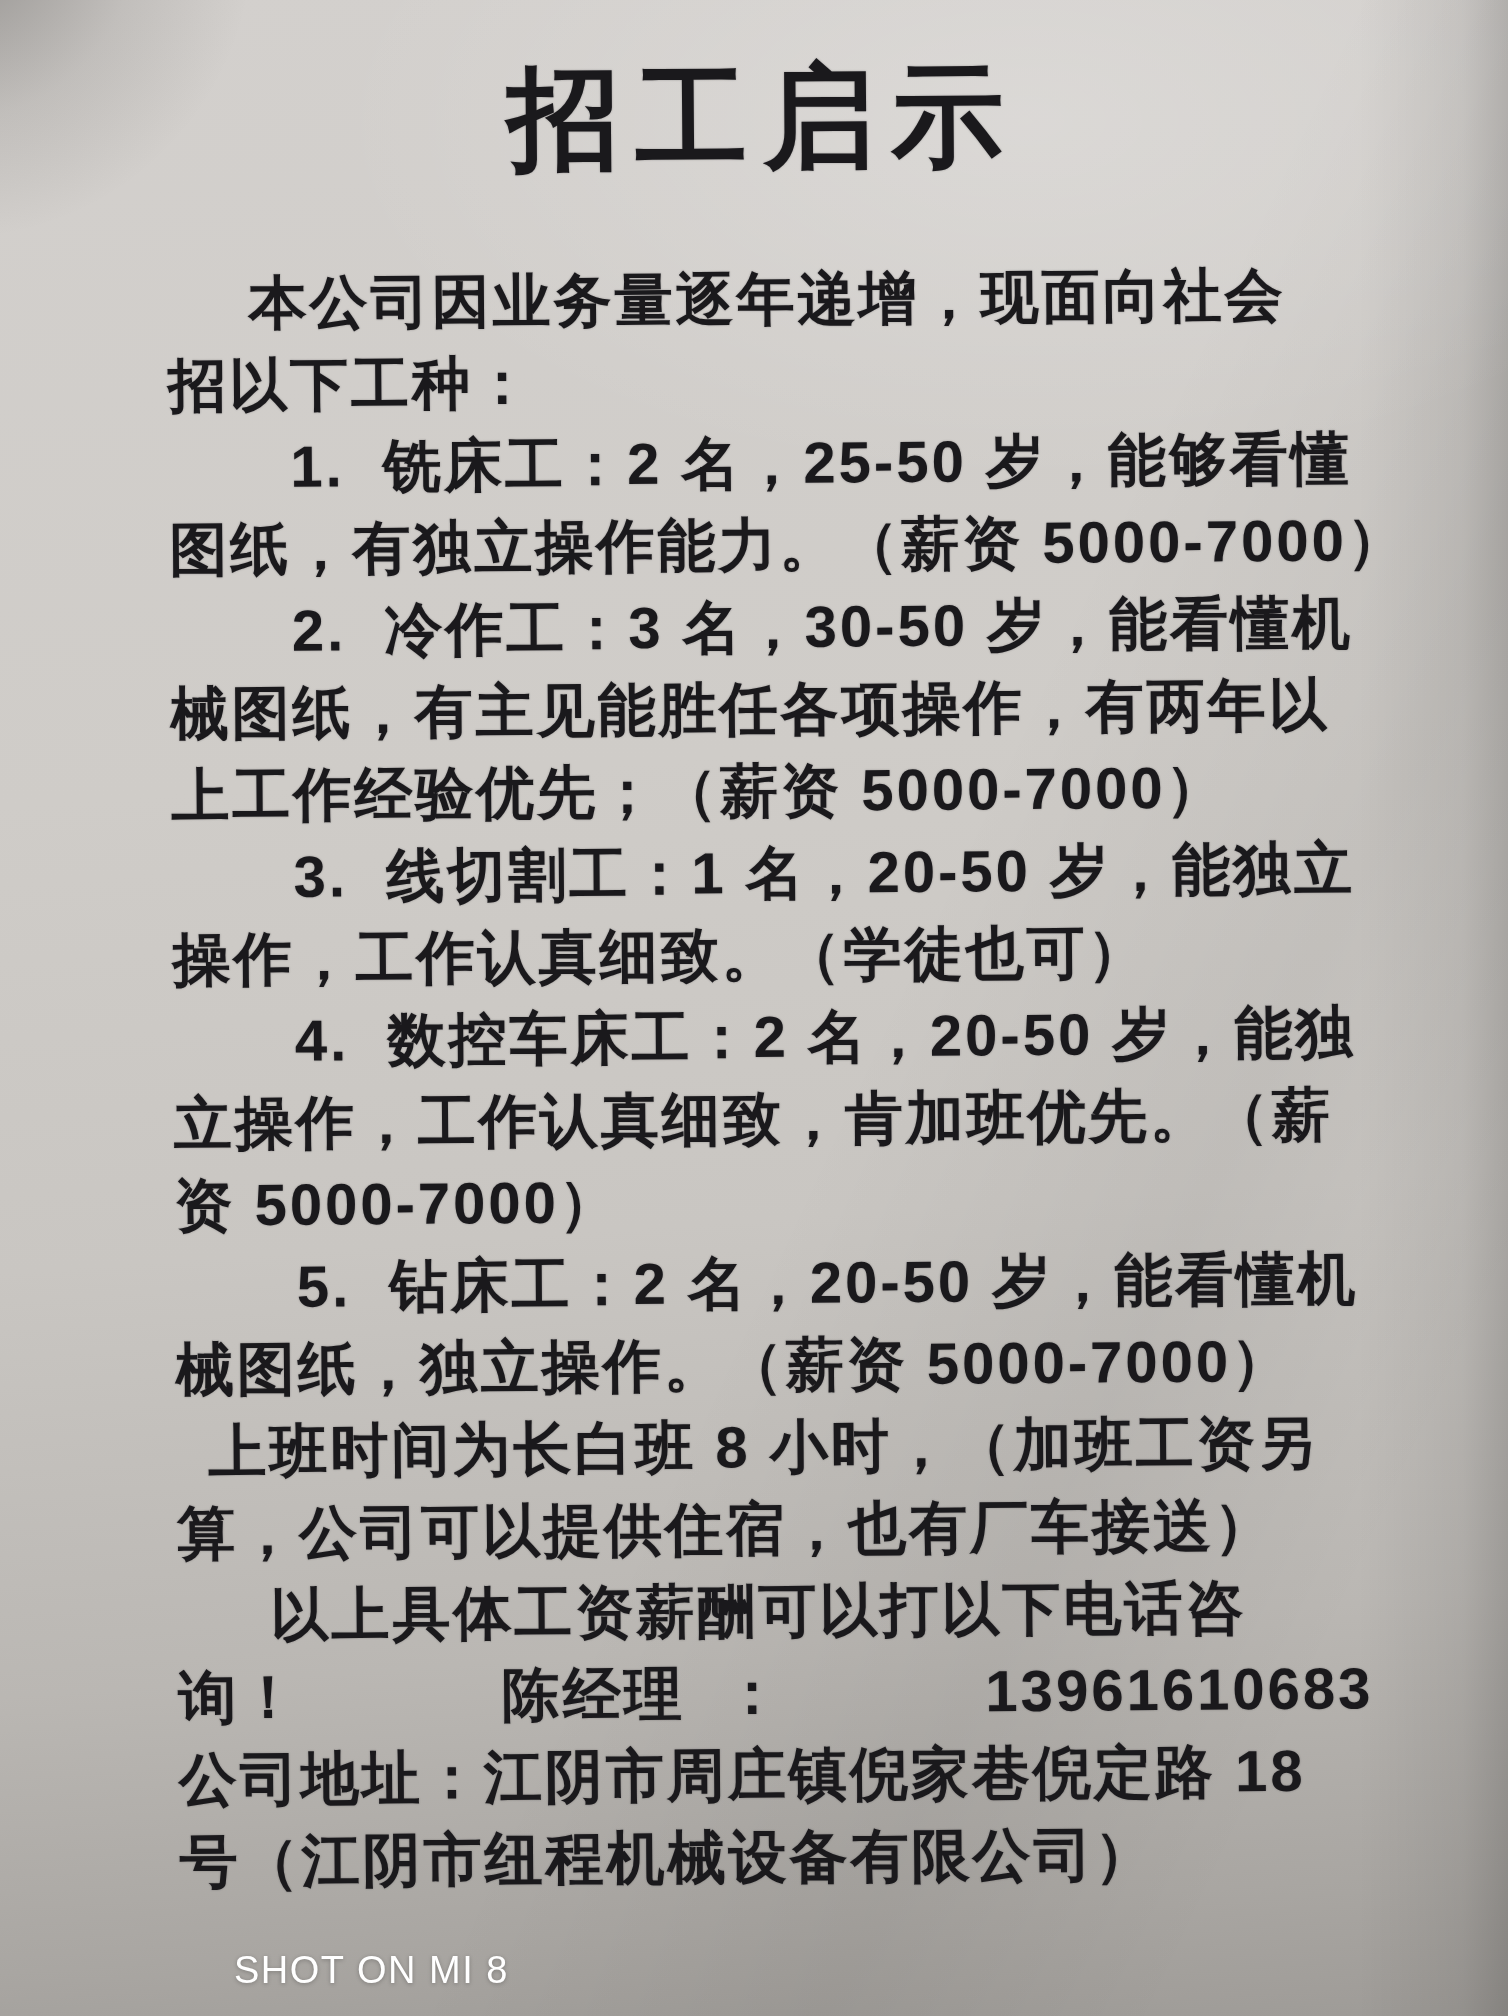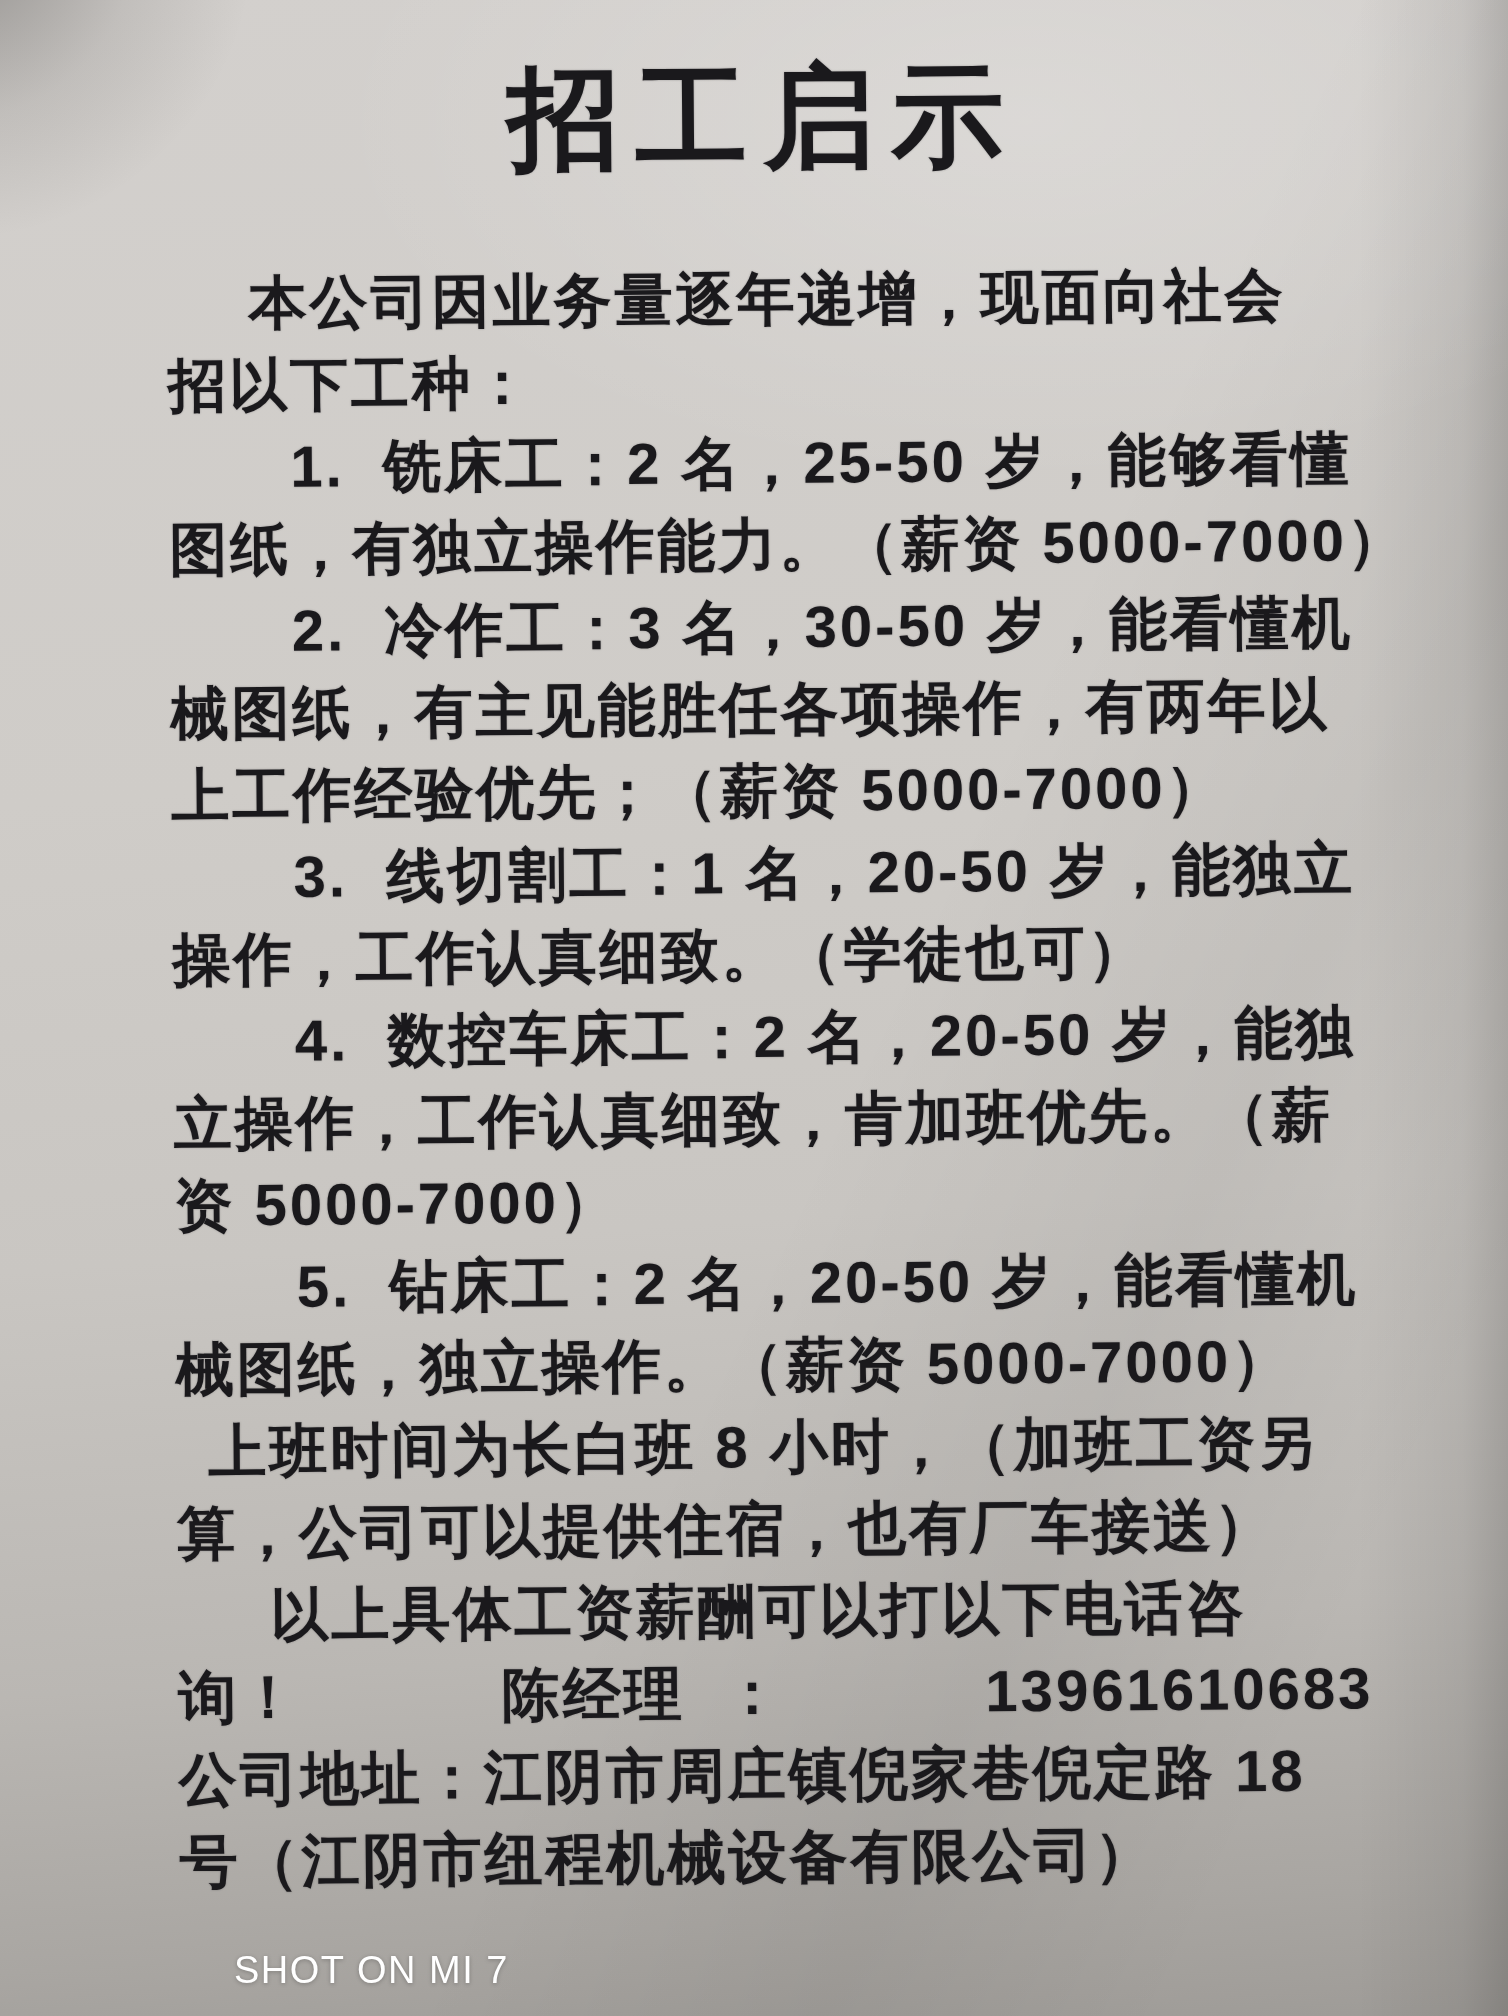--- a/index.html
+++ b/index.html
@@ -108,17 +108,17 @@
         <div class="line" style="padding-left: 0px;">号（江阴市纽程机械设备有限公司）</div>
       </div>
   </div>
 
   <div class="watermark">
     <div class="wm-dots">
       
       
     </div>
     <div class="wm-text">
-      <div class="wm-line1">SHOT ON MI 7</div>
+      <div class="wm-line1">SHOT ON MI 8</div>
       
     </div>
   </div>
 </div>
 
 </body></html>

